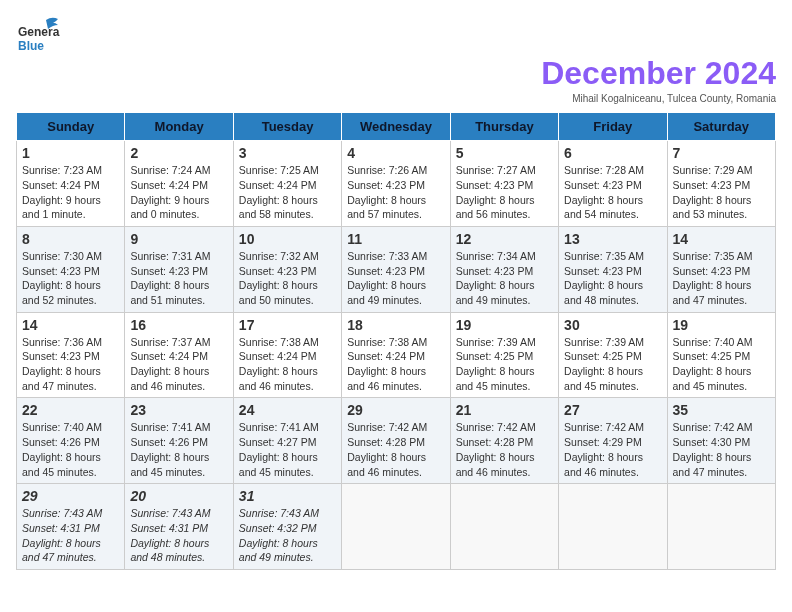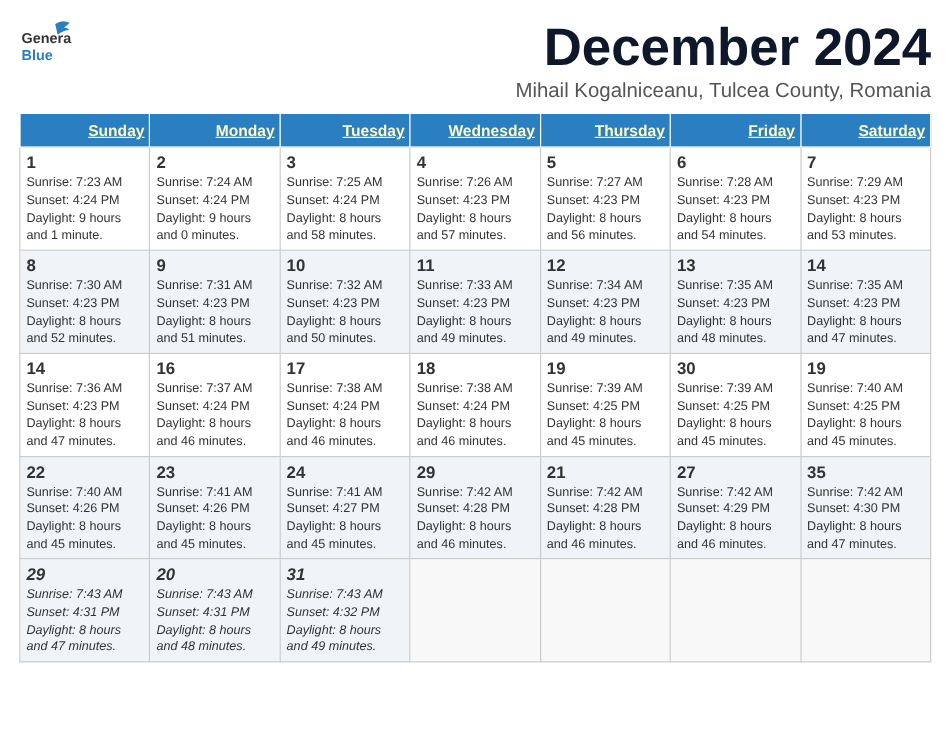--- a/index.html
+++ b/index.html
@@ -11,44 +11,44 @@
       padding: 16px;
     }
     .header {
       display: flex;
       justify-content: space-between;
       align-items: flex-start;
       margin-bottom: 8px;
     }
     .title-block { text-align: right; }
     .main-title {
-      font-size: 44px;
+      font-size: 32px;
       font-weight: bold;
-      color: #0f172a;
+      color: #8b5cf6;
       line-height: 1.1;
+      margin-top: 40px;
     }
     .subtitle {
-      font-size: 17px;
+      font-size: 10px;
       color: #555;
       margin-top: 2px;
     }
     .calendar {
       width: 100%;
       border-collapse: collapse;
       font-size: 11px;
     }
     .calendar th {
       background: #2a7fc1;
-      color: #fef9c3;
+      color: #0f172a;
       padding: 6px 4px;
-      text-align: right;
+      text-align: center;
       font-size: 13px;
       font-weight: bold;
       border: 1px solid #fff;
-      text-decoration: underline;
     }
     .calendar td {
       border: 1px solid #ccc;
       vertical-align: top;
       padding: 4px 5px;
       width: calc(100% / 7);
       min-height: 80px;
       background: #fff;
     }
     .calendar tr:nth-child(even) td { background: #f0f4f8; }

